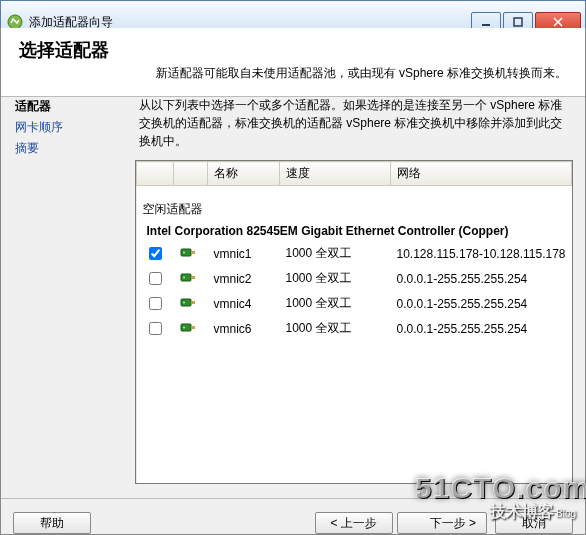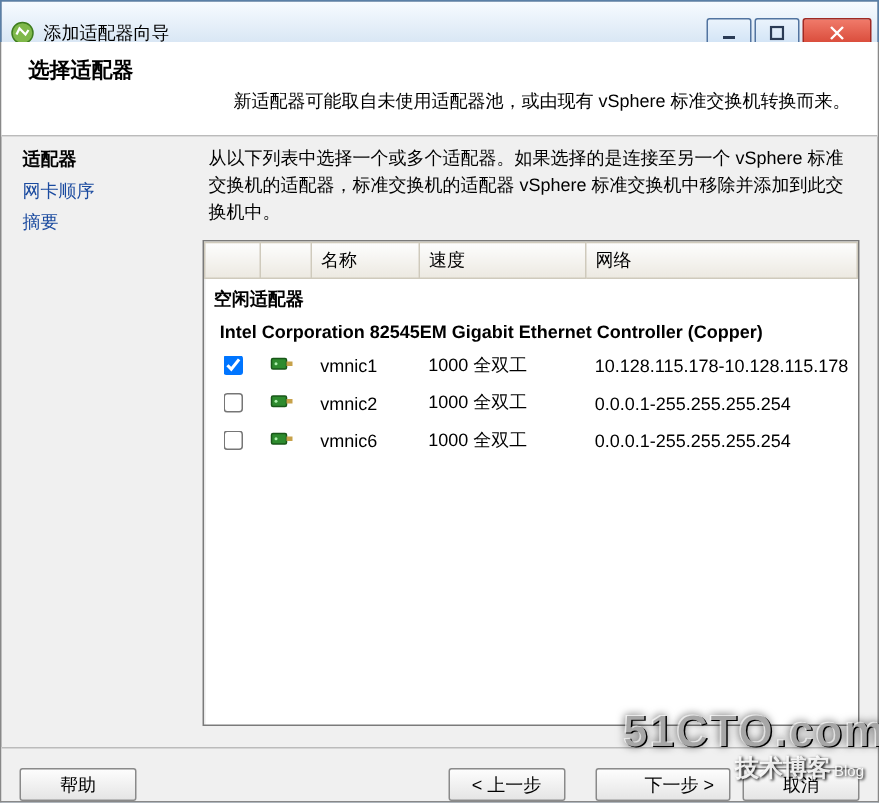--- a/index.html
+++ b/index.html
@@ -11,35 +11,35 @@
   .titlebar .icon svg { display:block; }
   .titlebar .title { flex:0 0 auto; color:#000; }
   .titlebar .spacer { flex:1; }
   .win-btn { width:28px; height:18px; margin-left:2px; border:1px solid #5274a0;
              border-radius:2px; background:linear-gradient(#eaf3fc,#cfe2f5);
              display:flex; align-items:center; justify-content:center; color:#2a3b55;}
   .win-btn.close { width:44px; background:linear-gradient(#f07a6a,#d64534); color:#fff; border-color:#a02a24;}
   .dialog { position:absolute; top:28px; left:0; right:0; bottom:0; background:#f0f0f0; border:1px solid #888;
             border-top:none; box-sizing:border-box; }
   .header { padding:10px 18px 14px 18px; background:#fff; border-bottom:1px solid #bbb; }
-  .header .h1 { font-weight:bold; font-size:14px; margin-bottom:3px; }
+  .header .h1 { font-weight:bold; font-size:18px; margin-bottom:3px; }
   .header .h2 { padding-left:18px; color:#000;text-align:right; }
   .body { display:flex; position:absolute; top:58px; left:0; right:0; bottom:46px; padding:10px 10px 4px 10px; box-sizing:border-box; }
   .sidebar { width:110px; padding:0 4px; }
   .sidebar .step { padding:2px 0; color:#1a4a9f; }
   .sidebar .step.active { font-weight:bold; color:#000; }
   .main { flex:1; margin-left:4px; display:flex; flex-direction:column; }
   .desc { padding:0 6px 10px 6px; line-height:1.5; }
   .grid-wrap { flex:1; border:1px solid #7a7a7a; background:#fff; overflow:auto; margin:0 2px; box-shadow:inset 1px 1px 0 #e8e8e8; }
   table { width:100%; border-collapse:collapse; font-size:12px; }
   th,td { text-align:left; padding:3px 6px; white-space:nowrap; }
   thead th { background:linear-gradient(#fdfdfd,#ece9e1); border:1px solid #cfcabc; font-weight:normal;}
   thead th.first { width:26px; }
   thead th.iconcol { width:22px; }
-  .group-row td { font-weight:bold; padding-top:5px; padding-bottom:3px; }
+  .group-row td { font-weight:normal; padding-top:15px; padding-bottom:3px; }
   .subgroup-row td { font-weight:bold; }
   .nic-icon { width:16px; height:12px; display:inline-block; }
   .checkbox { width:13px; height:13px; vertical-align:middle; }
   .footer { position:absolute; left:0; right:0; bottom:0; height:36px; border-top:1px solid #bbb;
             display:flex; align-items:flex-end; padding:0 12px; box-sizing:border-box; background:#f0f0f0;}
   .btn { height:22px; min-width:78px; padding:0 10px; background:linear-gradient(#fdfdfd,#e5e5e5);
          border:1px solid #8a8a8a; border-radius:2px; font-size:12px; }
   .footer .spacer { flex:1; }
   .wm { position:absolute; right:-4px; bottom:30px; pointer-events:none; font-family:Arial,sans-serif; }
   .wm .big { font-size:30px; font-weight:bold; color:rgba(255,255,255,0.65); letter-spacing:1px;
@@ -141,35 +141,46 @@
                 <td>1000 全双工</td>
                 <td>0.0.0.1-255.255.255.254</td>
               </tr>
               <tr>
                 <td style="text-align:center"><input type="checkbox" class="checkbox" style=""></td>
                 <td><span class="nic-icon"><svg width="16" height="12" viewBox="0 0 16 12">
                       <rect x="1" y="3" width="10" height="7" rx="1" fill="#2e8b2e" stroke="#185718"></rect>
                       <rect x="11" y="5" width="4" height="3" fill="#c7a24a"></rect>
                       <circle cx="4" cy="6.5" r="1" fill="#aef0ae"></circle>
                     </svg></span></td>
+                <td>vmnic4</td>
+                <td>1000 全双工</td>
+                <td>0.0.0.1-255.255.255.254</td>
+              </tr>
+              <tr>
+                <td style="text-align:center"><input type="checkbox" class="checkbox" style=""></td>
+                <td><span class="nic-icon"><svg width="16" height="12" viewBox="0 0 16 12">
+                      <rect x="1" y="3" width="10" height="7" rx="1" fill="#2e8b2e" stroke="#185718"></rect>
+                      <rect x="11" y="5" width="4" height="3" fill="#c7a24a"></rect>
+                      <circle cx="4" cy="6.5" r="1" fill="#aef0ae"></circle>
+                    </svg></span></td>
                 <td>vmnic6</td>
                 <td>1000 全双工</td>
                 <td>0.0.0.1-255.255.255.254</td>
               </tr>
             </tbody>
         </table>
       </div>
     </div>
   </div>
 
   <div class="footer">
     <button class="btn">帮助</button>
     <span class="spacer"></span>
     <button class="btn">&lt; 上一步</button>
-    <button class="btn" style="margin-left:20px;padding-left:32px;">下一步 &gt;</button>
+    <button class="btn" style="margin-left:4px;padding-left:32px;">下一步 &gt;</button>
     <button class="btn" style="margin-left:8px;">取消</button>
   </div>
 </div>
 
 <div class="wm">
   <div class="big">51CTO.com</div>
   <div class="cn">
     <span>技术博客</span><span class="sub">Blog</span>
   </div>
 </div>

